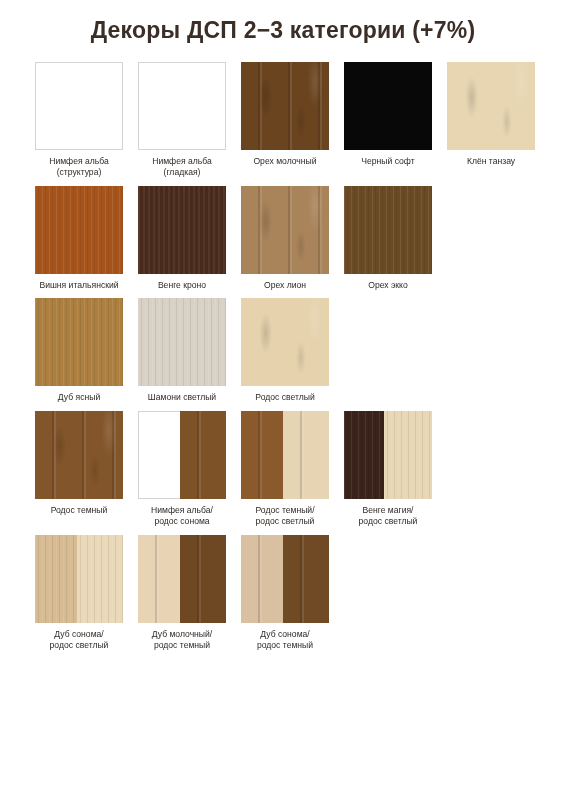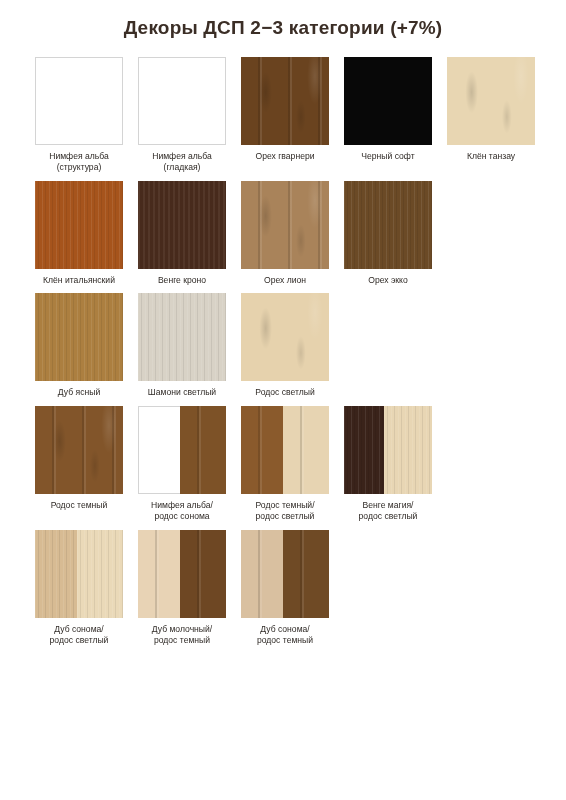--- a/index.html
+++ b/index.html
@@ -11,21 +11,21 @@
     width: 566px;
     height: 800px;
     font-family: "Liberation Sans", "DejaVu Sans", sans-serif;
     color: #3a2f2a;
     overflow: hidden;
     position: relative;
   }
 
   .page-title {
     text-align: center;
-    font-size: 19px;
+    font-size: 23px;
     font-weight: bold;
     color: #3b2e26;
     letter-spacing: 0.2px;
     margin: 0;
     padding-top: 17px;
     padding-bottom: 0;
     line-height: 1.2;
   }
 
   .grid {
@@ -149,39 +149,39 @@
       <div class="cell">
         <div class="swatch bordered" style="background: rgb(255, 255, 255);"></div>
         <div class="caption">Нимфея альба
 (гладкая)</div>
       </div>
       <div class="cell">
         <div class="swatch" style="background: rgb(106, 67, 31);">
           <div class="grain planks"></div>
           <div class="grain knots"></div>
         </div>
-        <div class="caption">Орех гварнери</div>
+        <div class="caption">Орех молочный</div>
       </div>
       <div class="cell">
         <div class="swatch" style="background: rgb(8, 8, 8);"></div>
         <div class="caption">Черный софт</div>
       </div>
       <div class="cell">
         <div class="swatch" style="background: rgb(232, 214, 178);">
           <div class="grain knots"></div>
         </div>
         <div class="caption">Клён танзау</div>
       </div>
     </div>
     <div class="row">
       <div class="cell">
         <div class="swatch" style="background: rgb(166, 84, 28);">
           <div class="grain fine"></div>
         </div>
-        <div class="caption">Клён итальянский</div>
+        <div class="caption">Вишня итальянский</div>
       </div>
       <div class="cell">
         <div class="swatch" style="background: rgb(74, 44, 29);">
           <div class="grain soft"></div>
         </div>
         <div class="caption">Венге кроно</div>
       </div>
       <div class="cell">
         <div class="swatch" style="background: rgb(169, 131, 90);">
           <div class="grain planks"></div>

